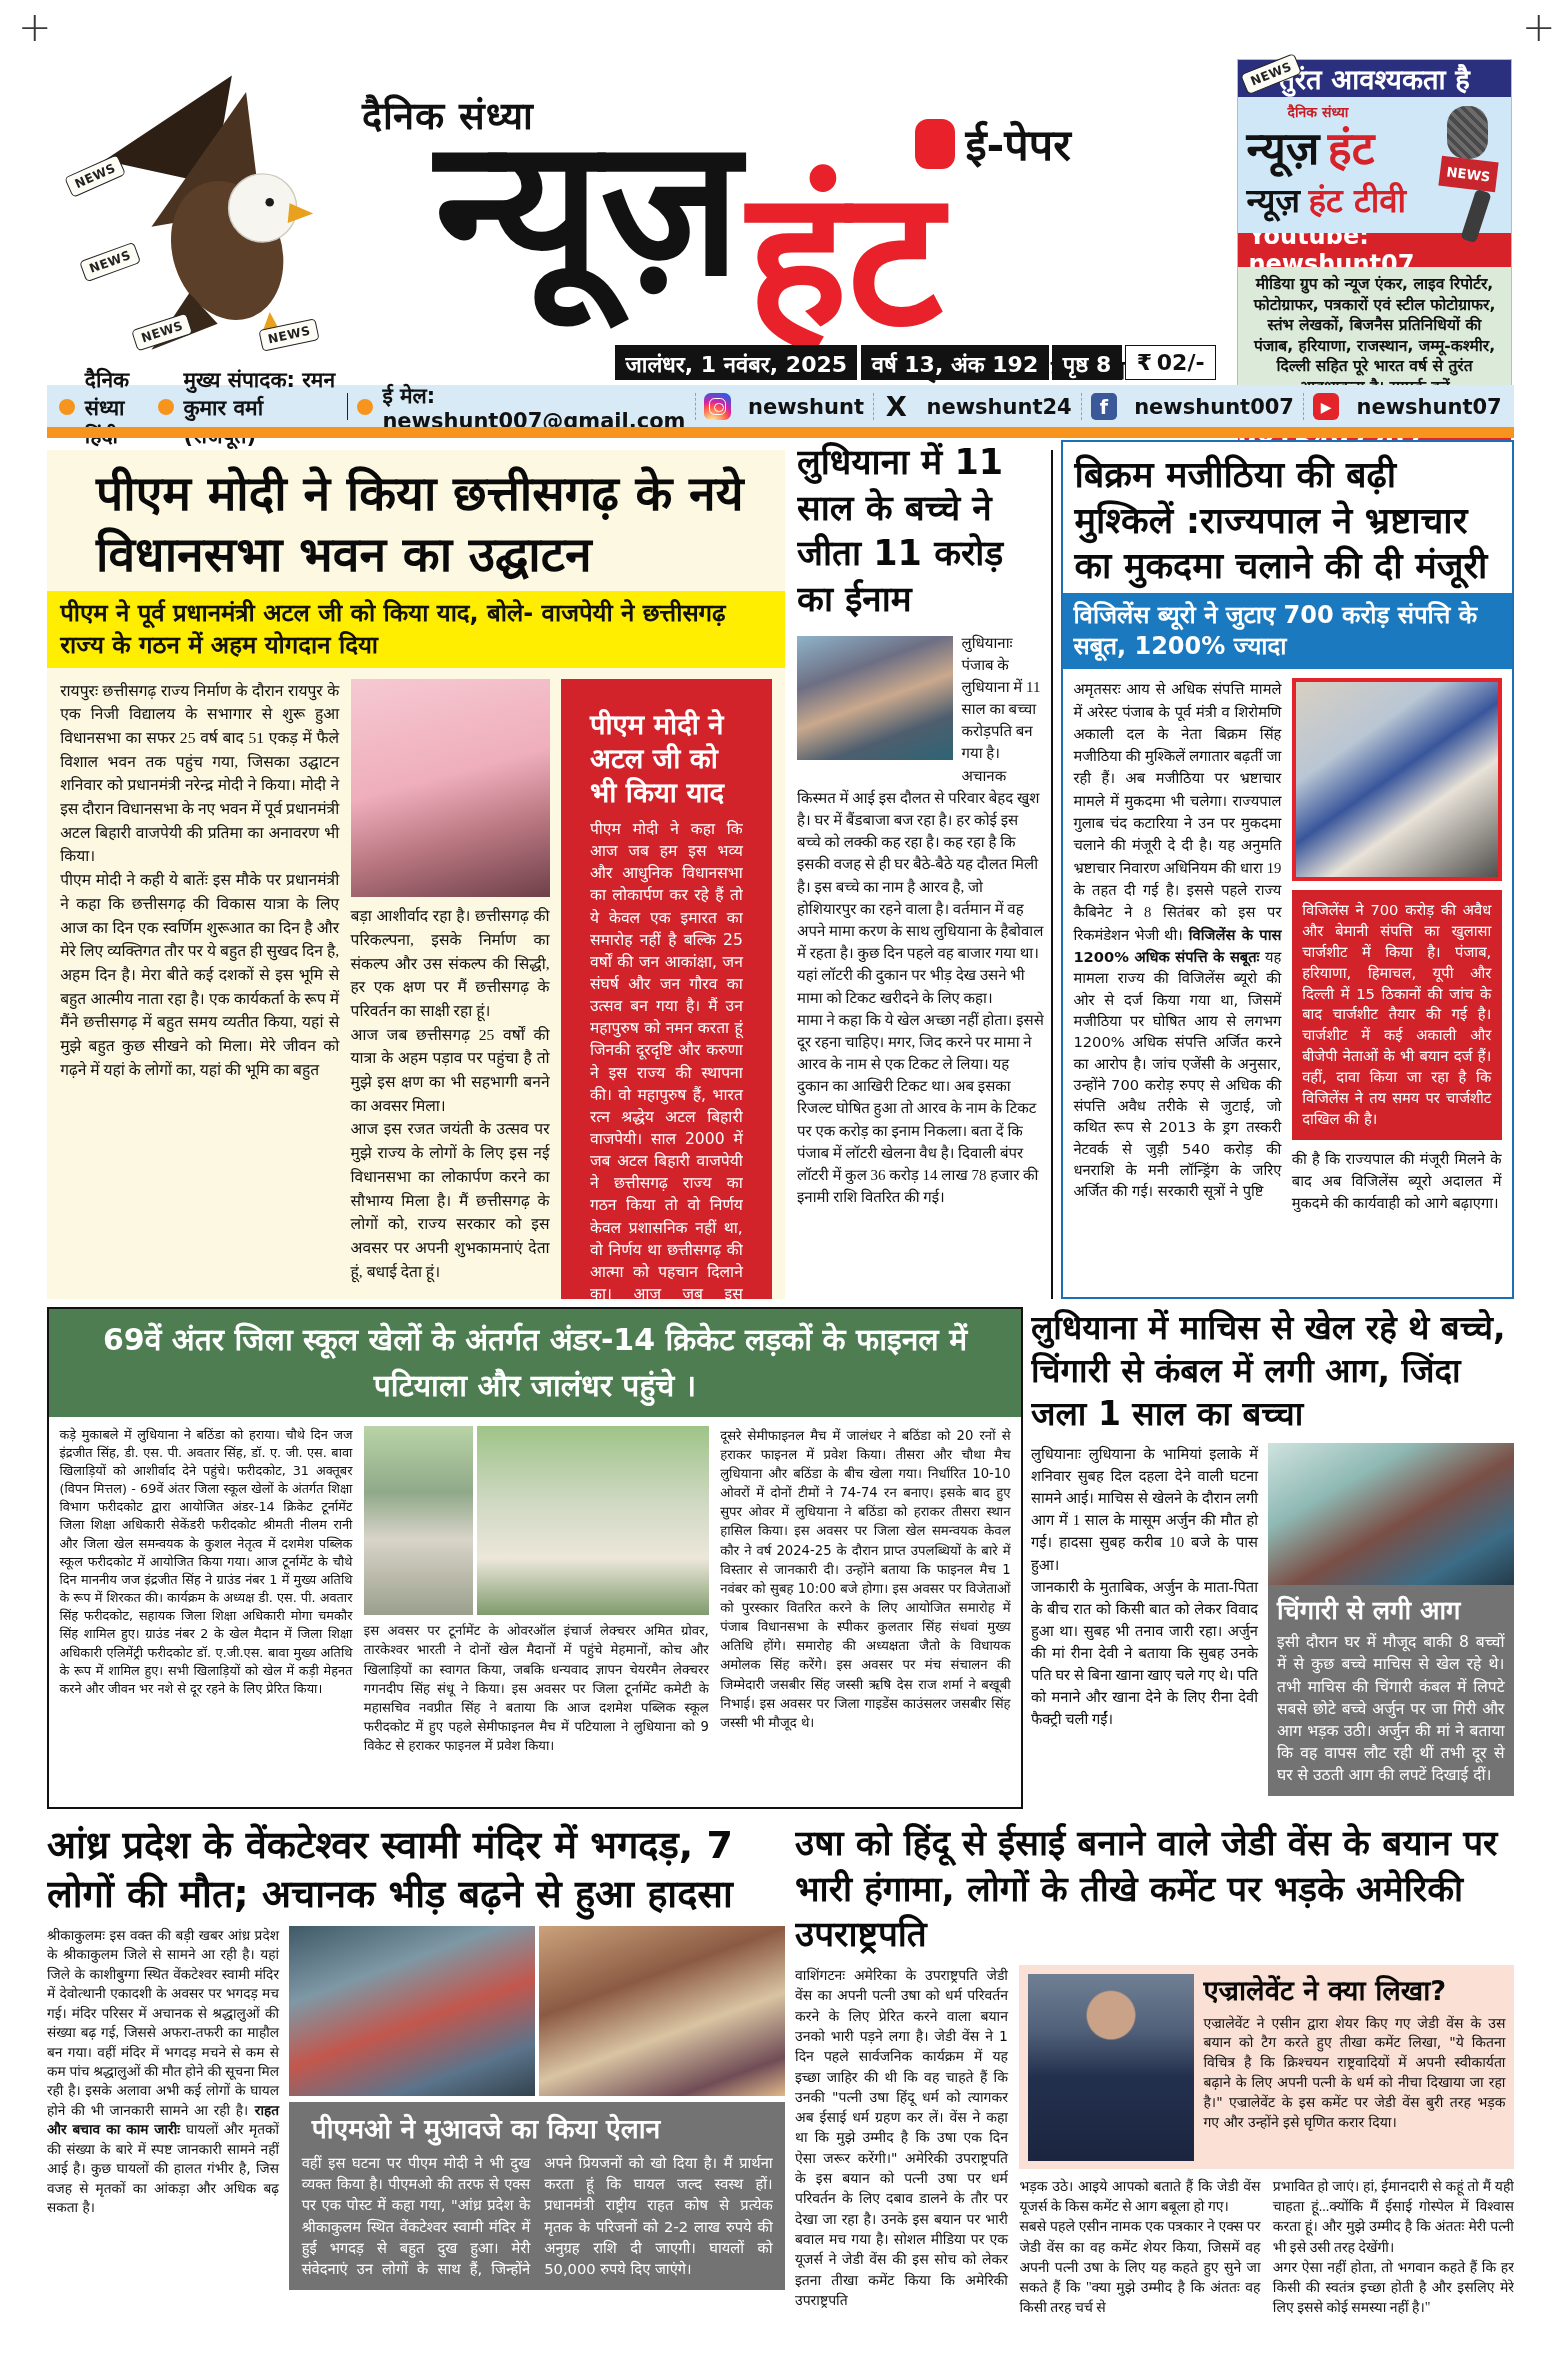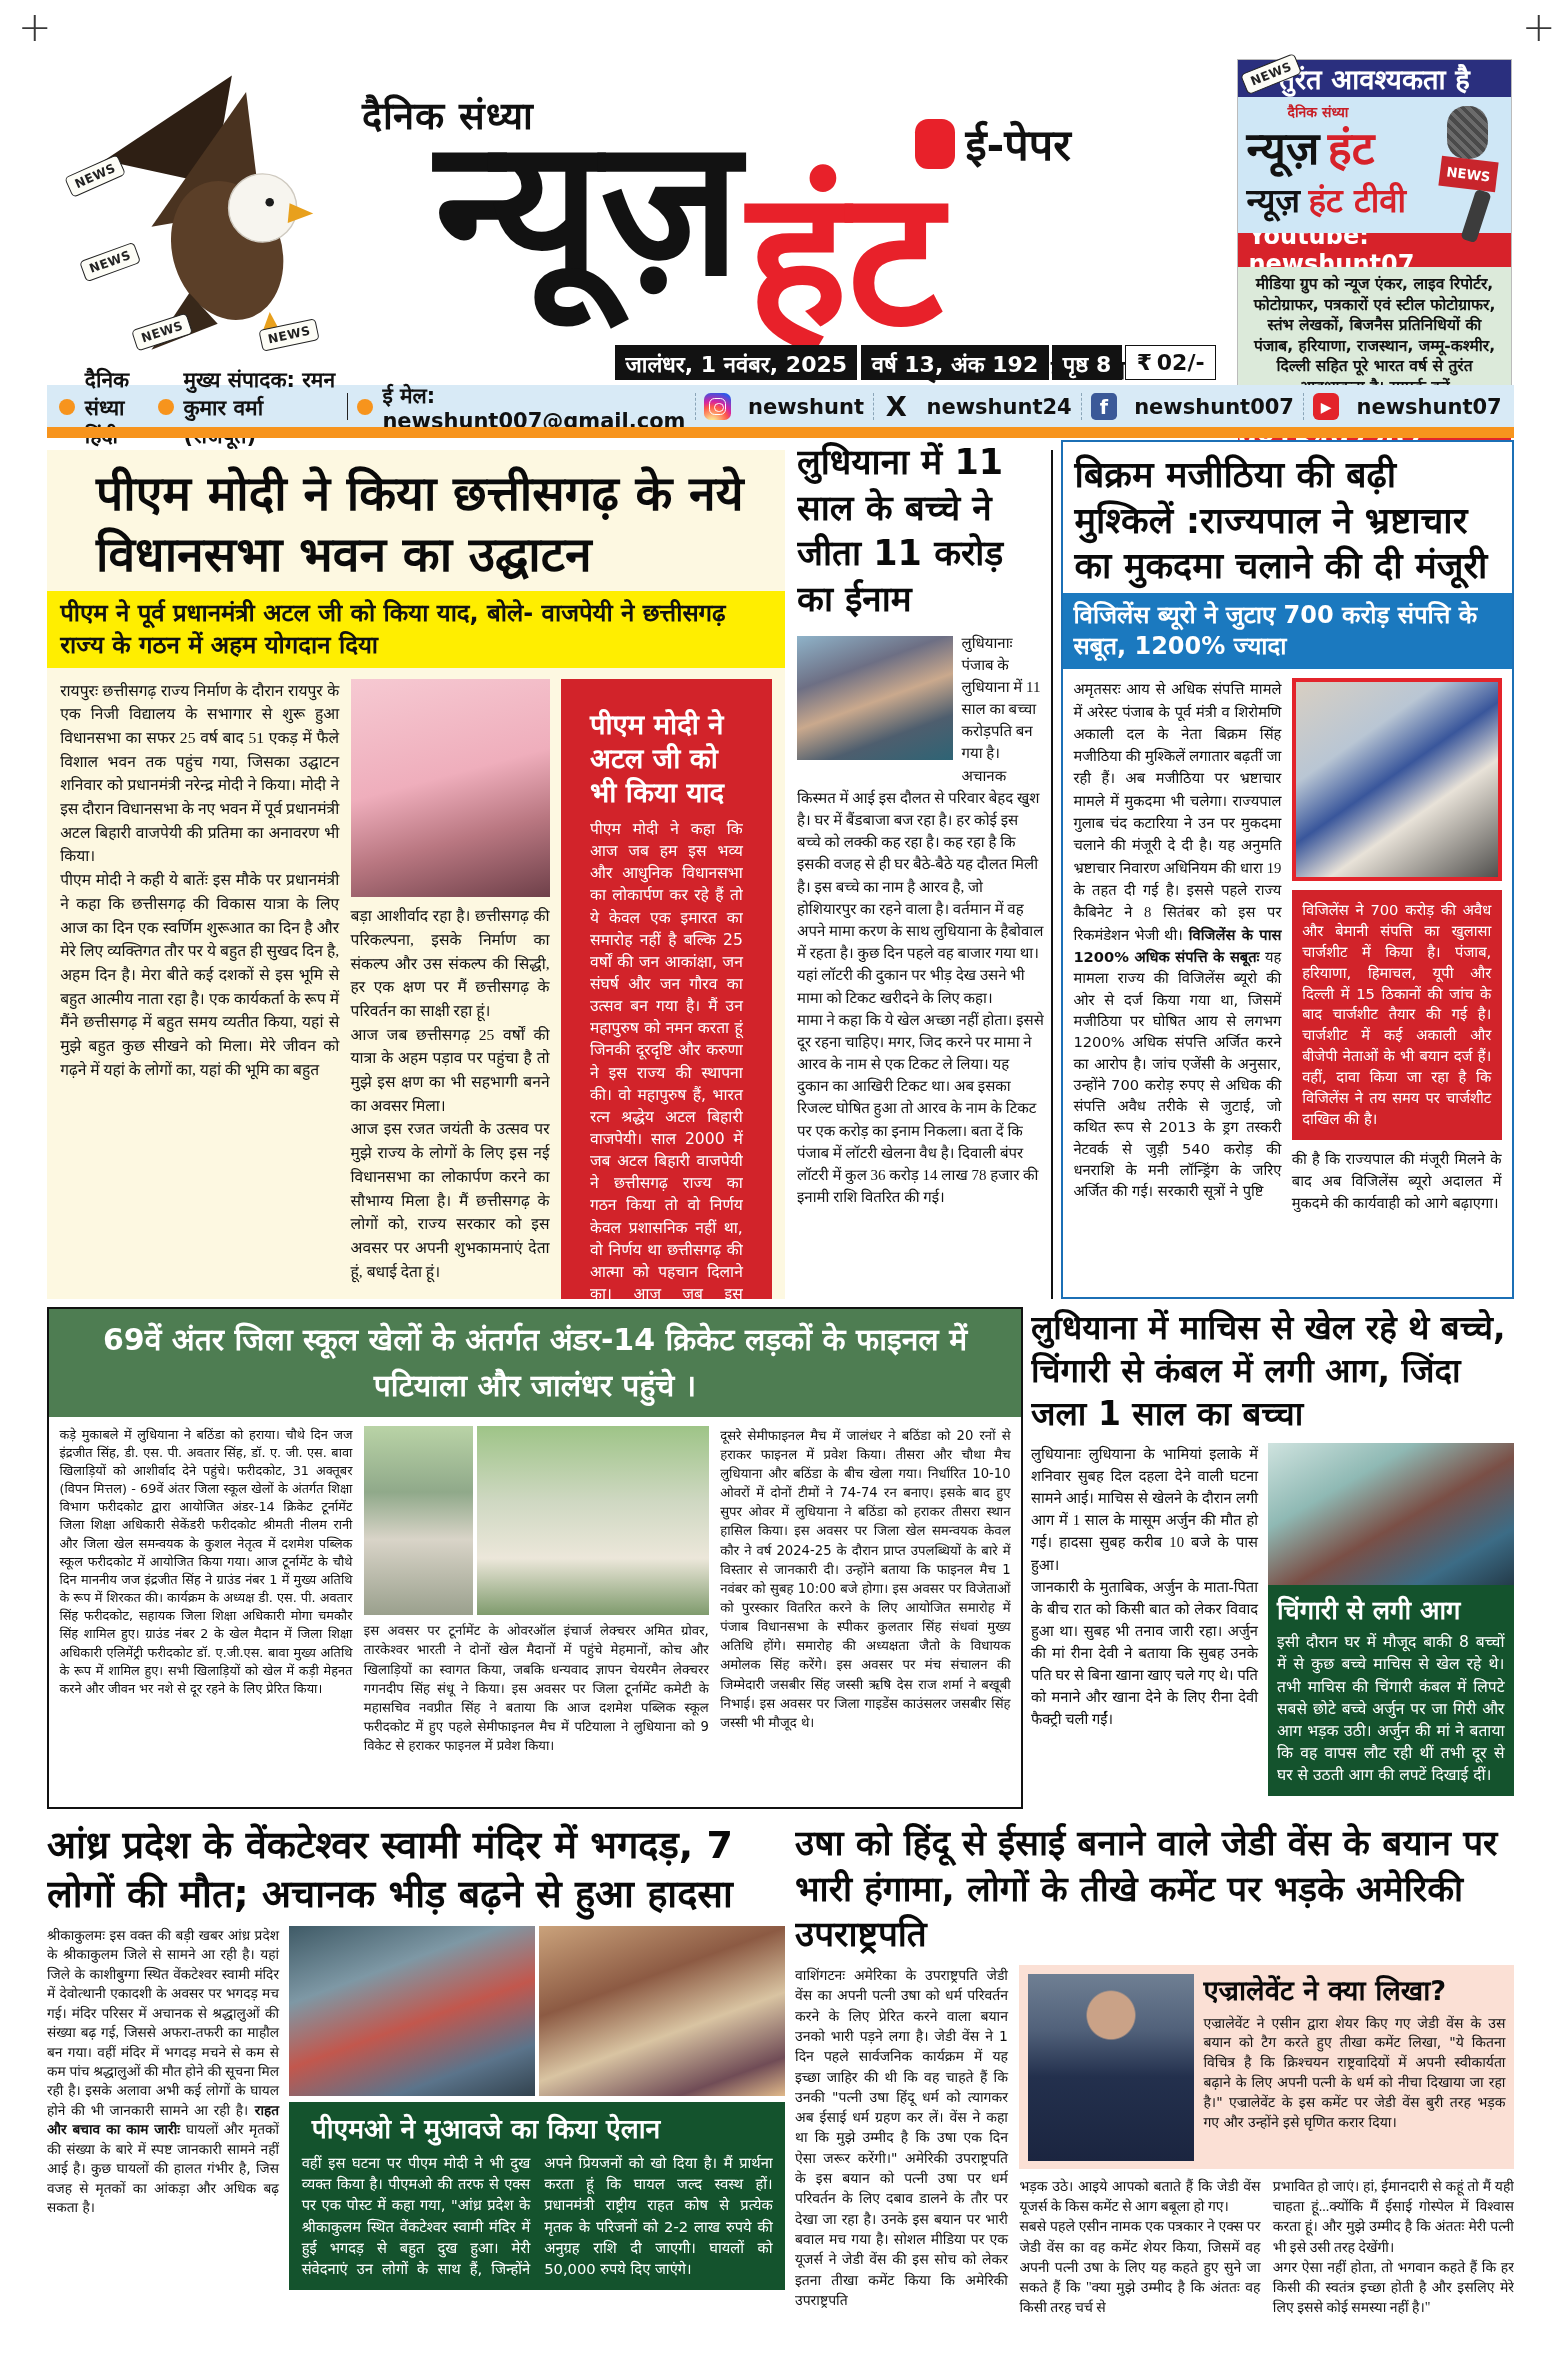--- a/index.html
+++ b/index.html
@@ -56,21 +56,21 @@
   .ig::before{content:"";position:absolute;inset:4.7px;border:1.9px solid #fff;border-radius:5.7px;}
   .ig::after{content:"";position:absolute;left:9.5px;top:9.5px;width:7.6px;height:7.6px;border:1.9px solid #fff;border-radius:50%;}
   .xx{background:transparent;color:#111;font-size:27.4px;}
   .fb{background:#3b5998;border-radius:4.7px;}
   .yt{background:#e3242b;border-radius:5.7px;font-size:14px;}
   #orange-bar{left:47px;top:427px;width:1467px;height:11.4px;background:#f7941d;}
 
   
   .headline{font-weight:800;color:#0a0a0a;line-height:1.26;}
   .redbox{background:#d2232a;color:#fff;}
-  .blackbox{background:#14532d;color:#fff;}
+  .blackbox{background:#737373;color:#fff;}
   .boxtitle{font-weight:800;line-height:1.25;}
 
   #a-modi{left:47px;top:450px;width:738px;height:849px;background:#fdf8e1;box-sizing:border-box;}
   #modi-headline{font-size:48px;padding:13.2px 16px 6.6px;margin-left:33px;}
   #modi-sub{background:#ffee00;font-size:24px;font-weight:800;padding:7.6px 13.2px;line-height:1.3;}
   #modi-cols{display:flex;gap:11.4px;padding:10.4px 13.2px;}
   #modi-c1{flex:0 0 279px;font-size:15.6px;line-height:1.52;}
   #modi-c2{flex:0 0 199px;font-size:15.6px;line-height:1.52;}
   #modi-photo{width:100%;height:218px;margin-bottom:7.6px;
       background:linear-gradient(165deg,#f6c9d2 0%,#efaebc 45%,#b97781 70%,#6e4049 100%);}

